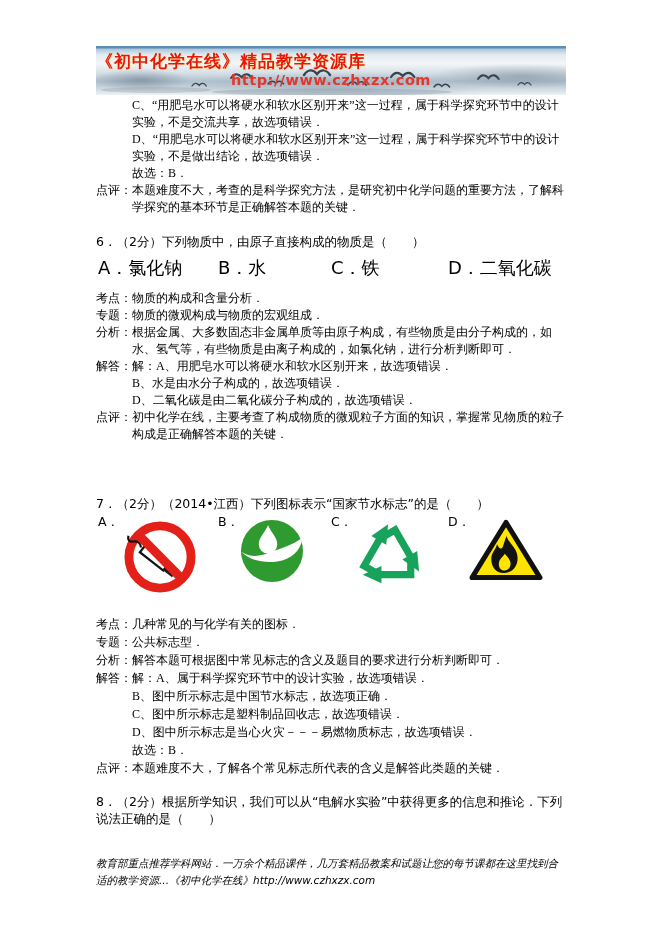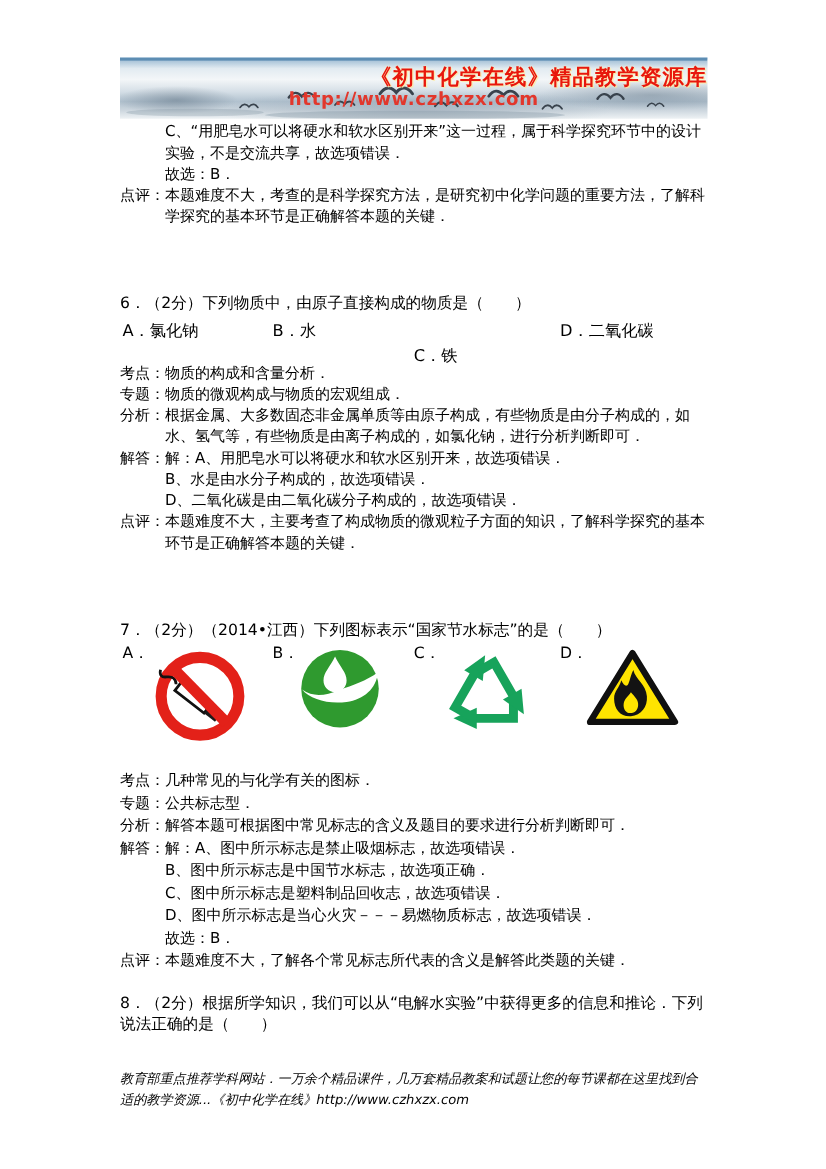--- a/index.html
+++ b/index.html
@@ -9,35 +9,35 @@
 
   
   .banner{left:96px;top:46px;width:470px;height:49px;overflow:hidden;
     background:
       radial-gradient(70px 16px at 45px 34px, rgba(80,100,118,.45), transparent 70%),
       radial-gradient(130px 18px at 425px 30px, rgba(80,100,118,.38), transparent 70%),
       radial-gradient(220px 24px at 235px 42px, rgba(110,130,148,.35), transparent 72%),
       linear-gradient(180deg,#6d9cc0 0%,#a8c3d8 5%,#e2ebf1 18%,#f3f6f8 36%,
                       #d4dee6 56%,#b2c2cf 72%,#ccd6de 86%,#eef2f4 100%);}
   .banner svg{position:absolute;left:0;top:0;}
-  .banner-title{position:absolute;top:4px;left:0;width:100%;text-align:right;
+  .banner-title{position:absolute;top:4px;left:0;width:100%;text-align:left;
     font-family:"DejaVu Serif",serif;font-weight:bold;font-size:17px;letter-spacing:1px;
     color:#e8170c;text-shadow:0 0 2px rgba(255,250,200,.95),1px 1px 0 rgba(255,230,150,.75);}
   .banner-url{position:absolute;top:26px;left:0;width:100%;text-align:center;
     font-weight:bold;font-size:14.5px;color:#e2372c;letter-spacing:.5px;}
 
   
   .txtcol{width:472px;font-size:12px;line-height:17px;}
   .row{display:flex;align-items:flex-start;}
   .row .lbl{flex:0 0 36px;white-space:nowrap;}
-  .row .txt{flex:1;}
+  .row .txt{flex:1;font-family:Liberation Serif, serif;}
   .stem{width:472px;font-size:12.5px;line-height:17px;}
-  .optrow{width:472px;height:18px;font-size:13px;}
+  .optrow{width:472px;height:18px;font-size:18px;}
   .optrow span{position:absolute;top:0;white-space:nowrap;}
-  .o1{left:2px;} .o2{left:122px;} .o3{left:235px;margin-top:20px;} .o4{left:352px;}
+  .o1{left:2px;} .o2{left:122px;} .o3{left:235px;} .o4{left:352px;}
 
   
   .q7imgs{width:472px;height:90px;font-size:12.5px;}
   .q7imgs .optlab{position:absolute;top:0;}
   .icon{position:absolute;}
 
   
   .footer{width:470px;font-size:10.5px;line-height:16.5px;font-style:italic;font-weight:normal;}
   .footer .furl{font-style:italic;}
 </style>
@@ -68,20 +68,24 @@
     <div class="banner-url">http://www.czhxzx.com</div>
   </div>
 
   <div class="abs txtcol" style="left:96px;top:97px;">
     <div class="row">
       <span class="lbl"></span>
       <span class="txt">C、“用肥皂水可以将硬水和软水区别开来”这一过程，属于科学探究环节中的设计实验，不是交流共享，故选项错误．</span>
     </div>
     <div class="row">
       <span class="lbl"></span>
+      <span class="txt">D、“用肥皂水可以将硬水和软水区别开来”这一过程，属于科学探究环节中的设计实验，不是做出结论，故选项错误．</span>
+    </div>
+    <div class="row">
+      <span class="lbl"></span>
       <span class="txt">故选：B．</span>
     </div>
     <div class="row">
       <span class="lbl">点评：</span>
       <span class="txt">本题难度不大，考查的是科学探究方法，是研究初中化学问题的重要方法，了解科学探究的基本环节是正确解答本题的关键．</span>
     </div>
   </div>
 
   <div class="abs stem" style="left:96px;top:233px;">6．（2分）下列物质中，由原子直接构成的物质是（　　）</div>
 
@@ -112,21 +116,21 @@
     <div class="row">
       <span class="lbl"></span>
       <span class="txt">B、水是由水分子构成的，故选项错误．</span>
     </div>
     <div class="row">
       <span class="lbl"></span>
       <span class="txt">D、二氧化碳是由二氧化碳分子构成的，故选项错误．</span>
     </div>
     <div class="row">
       <span class="lbl">点评：</span>
-      <span class="txt">本题难度不大，主要考查了构成物质的微观粒子方面的知识，了解科学探究的基本环节是正确解答本题的关键．</span>
+      <span class="txt">初中化学在线，主要考查了构成物质的微观粒子方面的知识，掌握常见物质的粒子构成是正确解答本题的关键．</span>
     </div>
   </div>
 
   <div class="abs stem" style="left:96px;top:495px;">7．（2分）（2014•江西）下列图标表示“国家节水标志”的是（　　）</div>
 
   <div class="abs q7imgs" style="left:96px;top:514px;">
     <span class="optlab" style="left:2px;">A．</span>
     <span class="optlab" style="left:122px;">B．</span>
     <span class="optlab" style="left:235px;">C．</span>
     <span class="optlab" style="left:352px;">D．</span>
@@ -174,21 +178,21 @@
     <div class="row">
       <span class="lbl">专题：</span>
       <span class="txt">公共标志型．</span>
     </div>
     <div class="row">
       <span class="lbl">分析：</span>
       <span class="txt">解答本题可根据图中常见标志的含义及题目的要求进行分析判断即可．</span>
     </div>
     <div class="row">
       <span class="lbl">解答：</span>
-      <span class="txt">解：A、图中所示标志是禁止吸烟标志，故选项错误．</span>
+      <span class="txt">解：A、属于科学探究环节中的设计实验，故选项错误．</span>
     </div>
     <div class="row">
       <span class="lbl"></span>
       <span class="txt">B、图中所示标志是中国节水标志，故选项正确．</span>
     </div>
     <div class="row">
       <span class="lbl"></span>
       <span class="txt">C、图中所示标志是塑料制品回收志，故选项错误．</span>
     </div>
     <div class="row">

